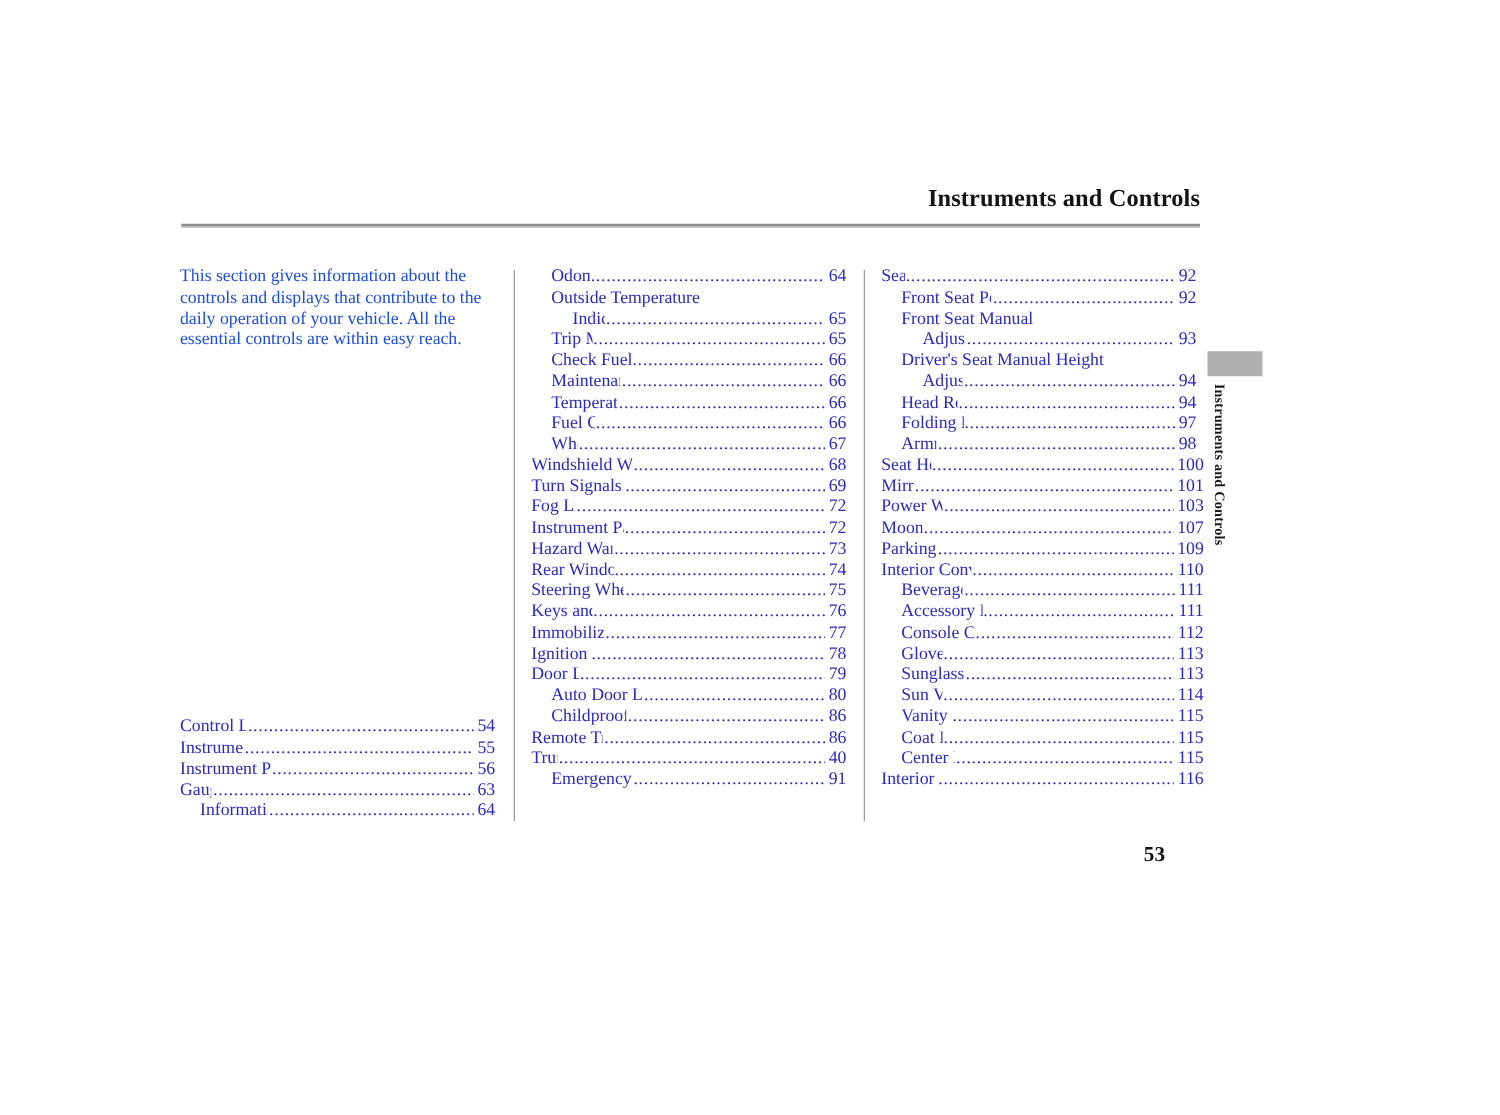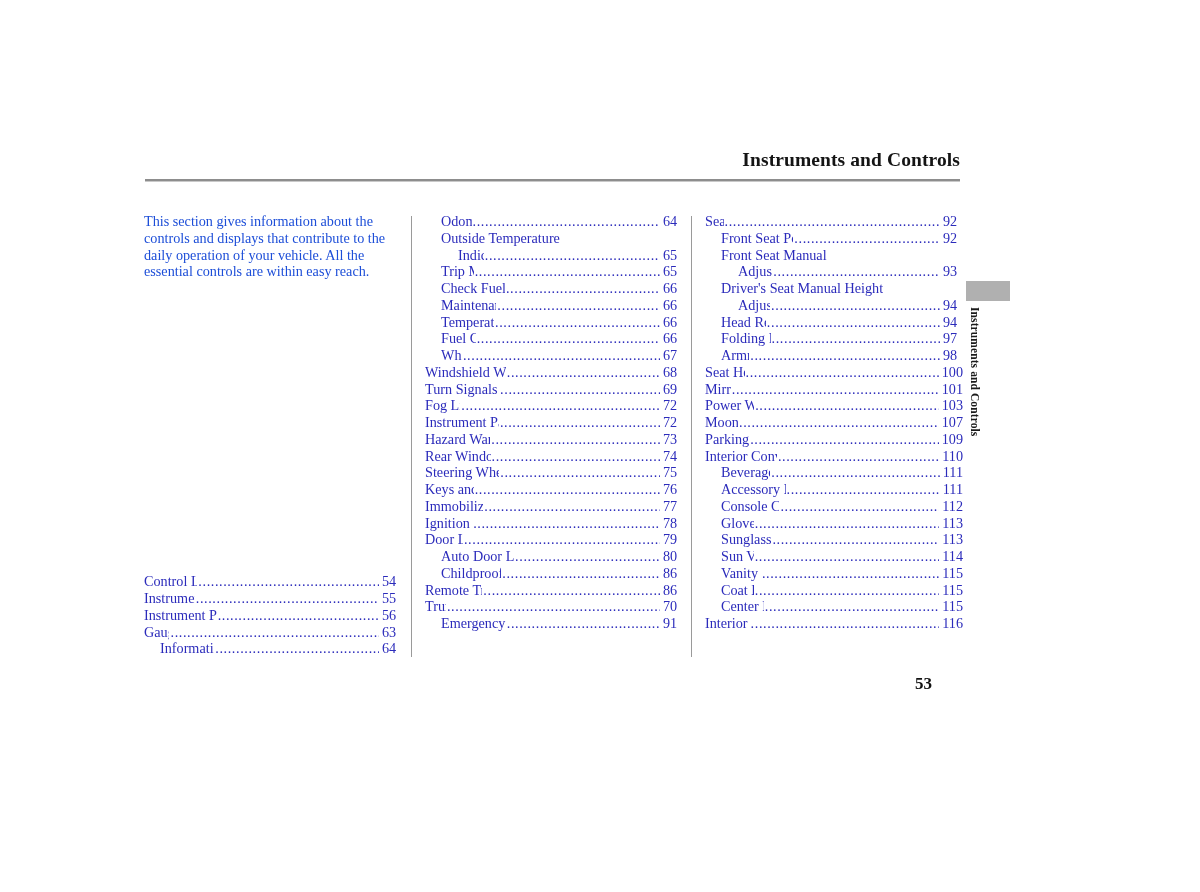--- a/index.html
+++ b/index.html
@@ -330,21 +330,21 @@
             <span class="pg">86</span>
           </div>
           <div class="entry">
             <span class="label">Remote Transmitter</span>
             <span class="leader"></span>
             <span class="pg">86</span>
           </div>
           <div class="entry">
             <span class="label">Trunk</span>
             <span class="leader"></span>
-            <span class="pg">70</span>
+            <span class="pg">40</span>
           </div>
           <div class="entry ind1">
             <span class="label">Emergency Trunk Opener</span>
             <span class="leader"></span>
             <span class="pg">91</span>
           </div>
         </div>
     </div>
 
     <div class="col col-3">

